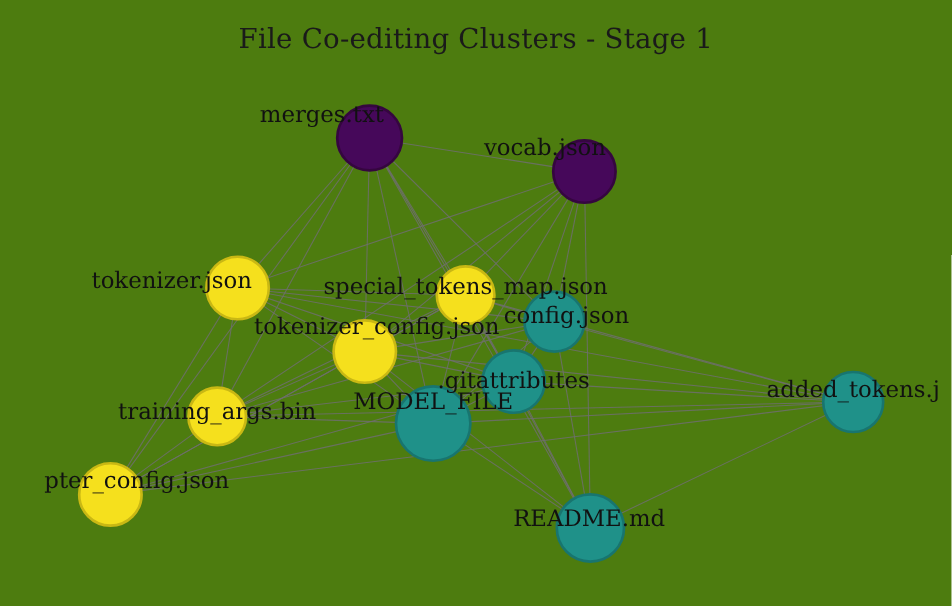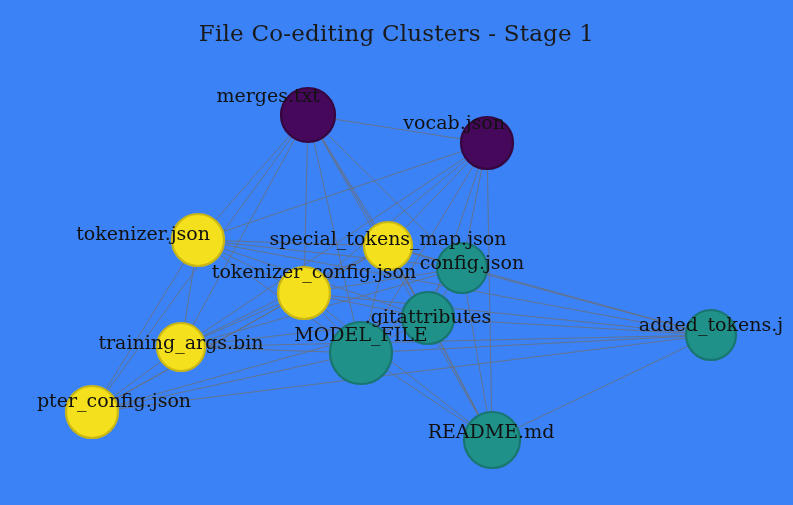--- a/index.html
+++ b/index.html
@@ -4,21 +4,21 @@
 <style>
   html, body {
     margin: 0;
     padding: 0;
     background: #ffffff;
   }
   #page {
     position: relative;
     width: 793px;
     height: 505px;
-    background: #3b82f6;
+    background: #4d7c0f;
     overflow: hidden;
     font-family: "DejaVu Serif", "Liberation Serif", serif;
   }
   #chart-title {
     position: absolute;
     left: 0;
     top: 20px;
     width: 793px;
     text-align: center;
     font-family: "DejaVu Serif", "Liberation Serif", serif;

